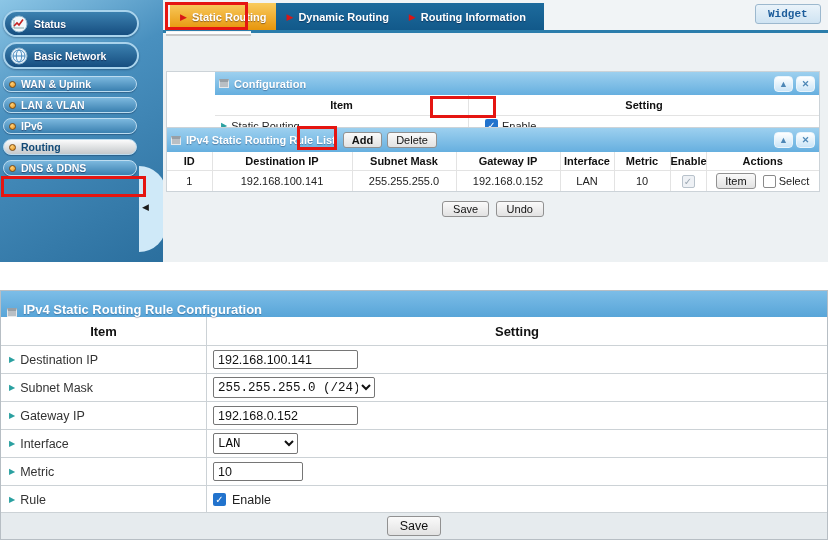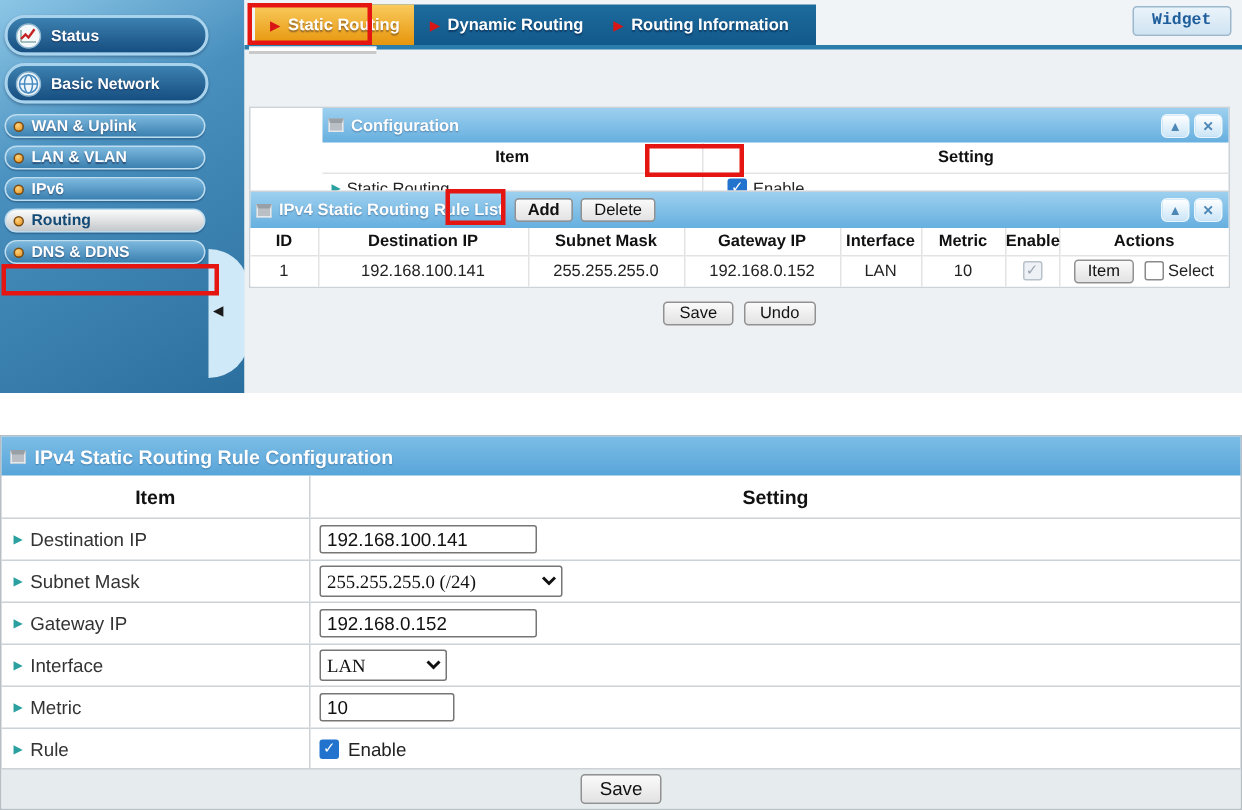--- a/index.html
+++ b/index.html
@@ -99,37 +99,37 @@
 
   .save-undo { position:absolute; top:199px; left:3px; width:654px; text-align:center; }
   .save-undo .btn { margin:0 1px; padding:1px 10px; }
 
   
   .anno { position:absolute; border:3px solid #e51511; z-index:60; pointer-events:none; }
 
   
   .bottom-panel { position:absolute; top:290px; left:0; width:828px; height:250px;
     background:#fff; border:1px solid #b7bec4; }
-  .b-hd { height:26px; display:flex; align-items:center; gap:6px; padding:0 6px;
+  .b-hd { height:26px; display:flex; align-items:flex-end; gap:6px; padding:0 6px;
     background:linear-gradient(#7cbde7,#58a5d8); }
   .b-hd .ttl { color:#fff; font-size:13px; font-weight:bold;
     text-shadow:0 1px 1px rgba(0,20,60,.3); }
   .b-hrow { display:flex; height:28px; }
   .b-hitem { width:206px; border-right:1px solid #ccd2d6; display:flex; align-items:center;
     justify-content:center; font-size:13px; font-weight:bold; color:#111; }
   .b-hset { flex:1; display:flex; align-items:center; justify-content:center;
     font-size:13px; font-weight:bold; color:#111; }
   .b-row { display:flex; height:28px; border-top:1px solid #ccd2d6; }
   .b-item { width:206px; border-right:1px solid #ccd2d6; display:flex; align-items:center;
     gap:5px; padding-left:8px; font-size:12.5px; color:#333; }
   .b-set { flex:1; display:flex; align-items:center; gap:6px; padding-left:6px; }
   .b-set input[type=text] { height:19px; border:1px solid #767676; border-radius:2px;
     font-size:12.5px; font-family:"Liberation Sans",sans-serif; padding:0 4px; color:#111; }
   .b-set select { height:21px; border:1px solid #767676; border-radius:2px;
-    font-size:12.5px; font-family:Liberation Serif, serif; color:#111; background:#fff; }
+    font-size:12.5px; font-family:Liberation Mono, monospace; color:#111; background:#fff; }
   .b-cb-label { font-size:12.5px; color:#222; }
   .b-footer { position:absolute; bottom:0; left:0; width:100%; height:27px;
     background:#e6ebee; border-top:1px solid #ccd2d6; text-align:center; padding-top:3px; }
   .b-footer .btn { padding:2px 12px; font-size:12.5px; }
 
   svg { display:block; }
 </style>
 </head>
 <body>
 

